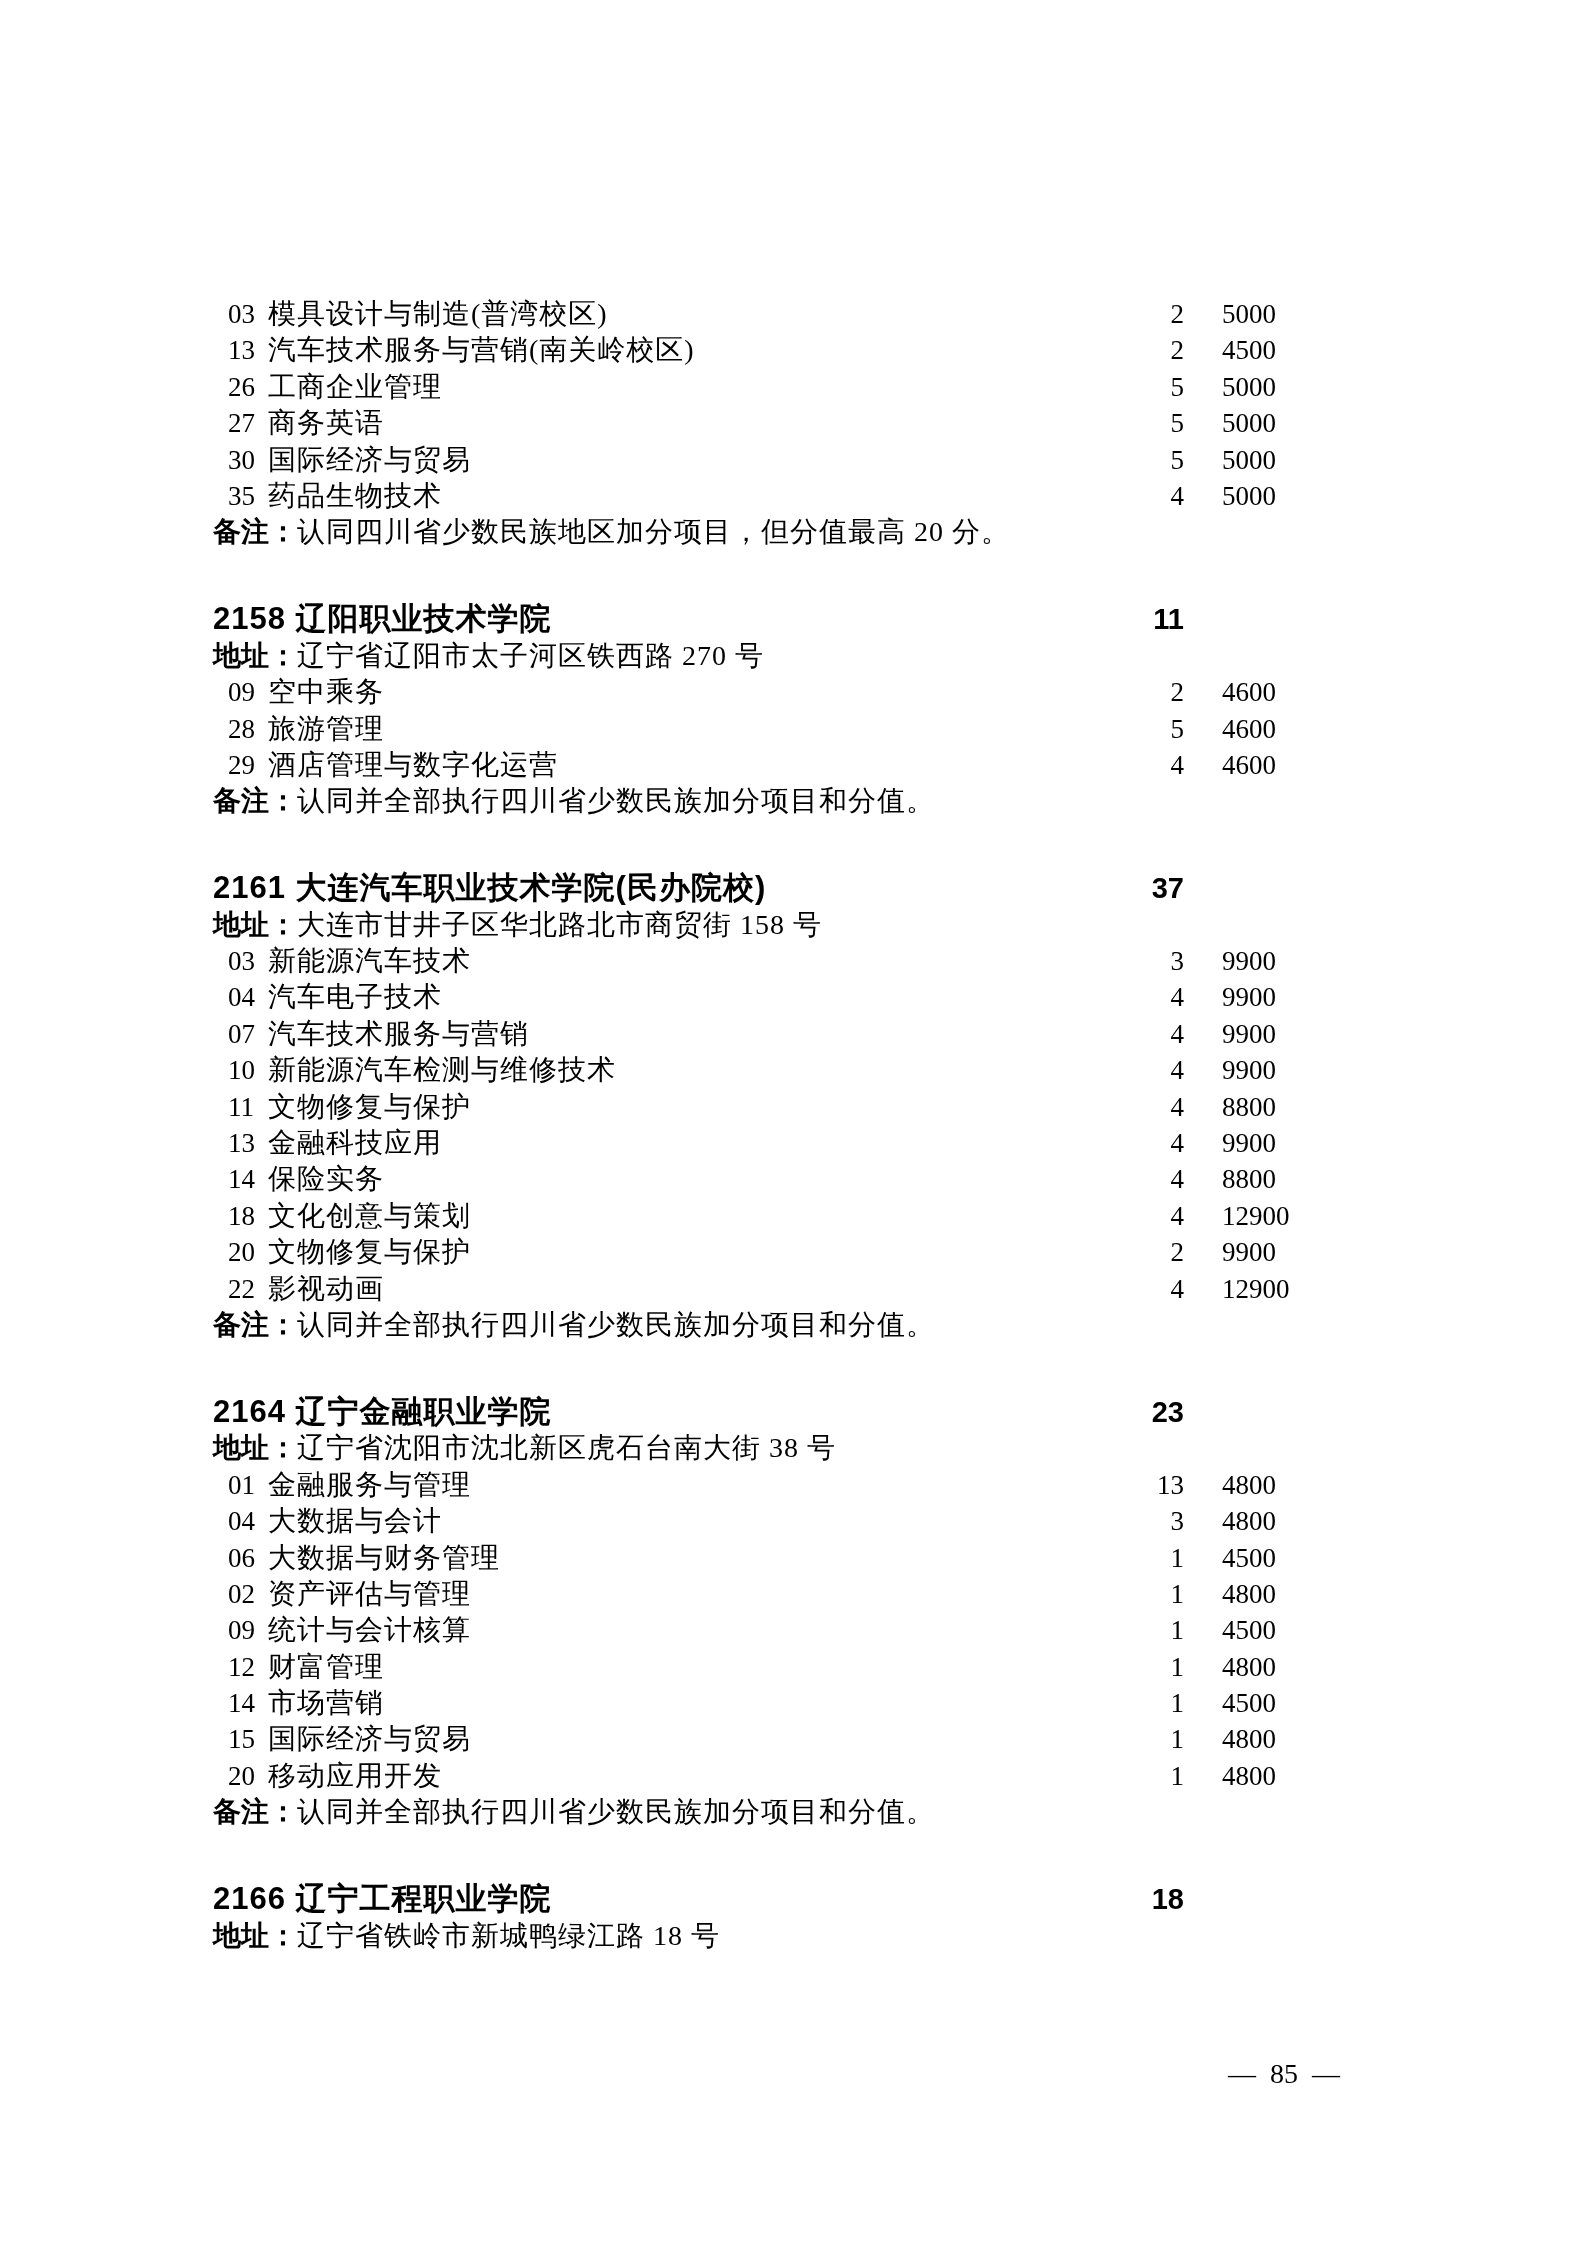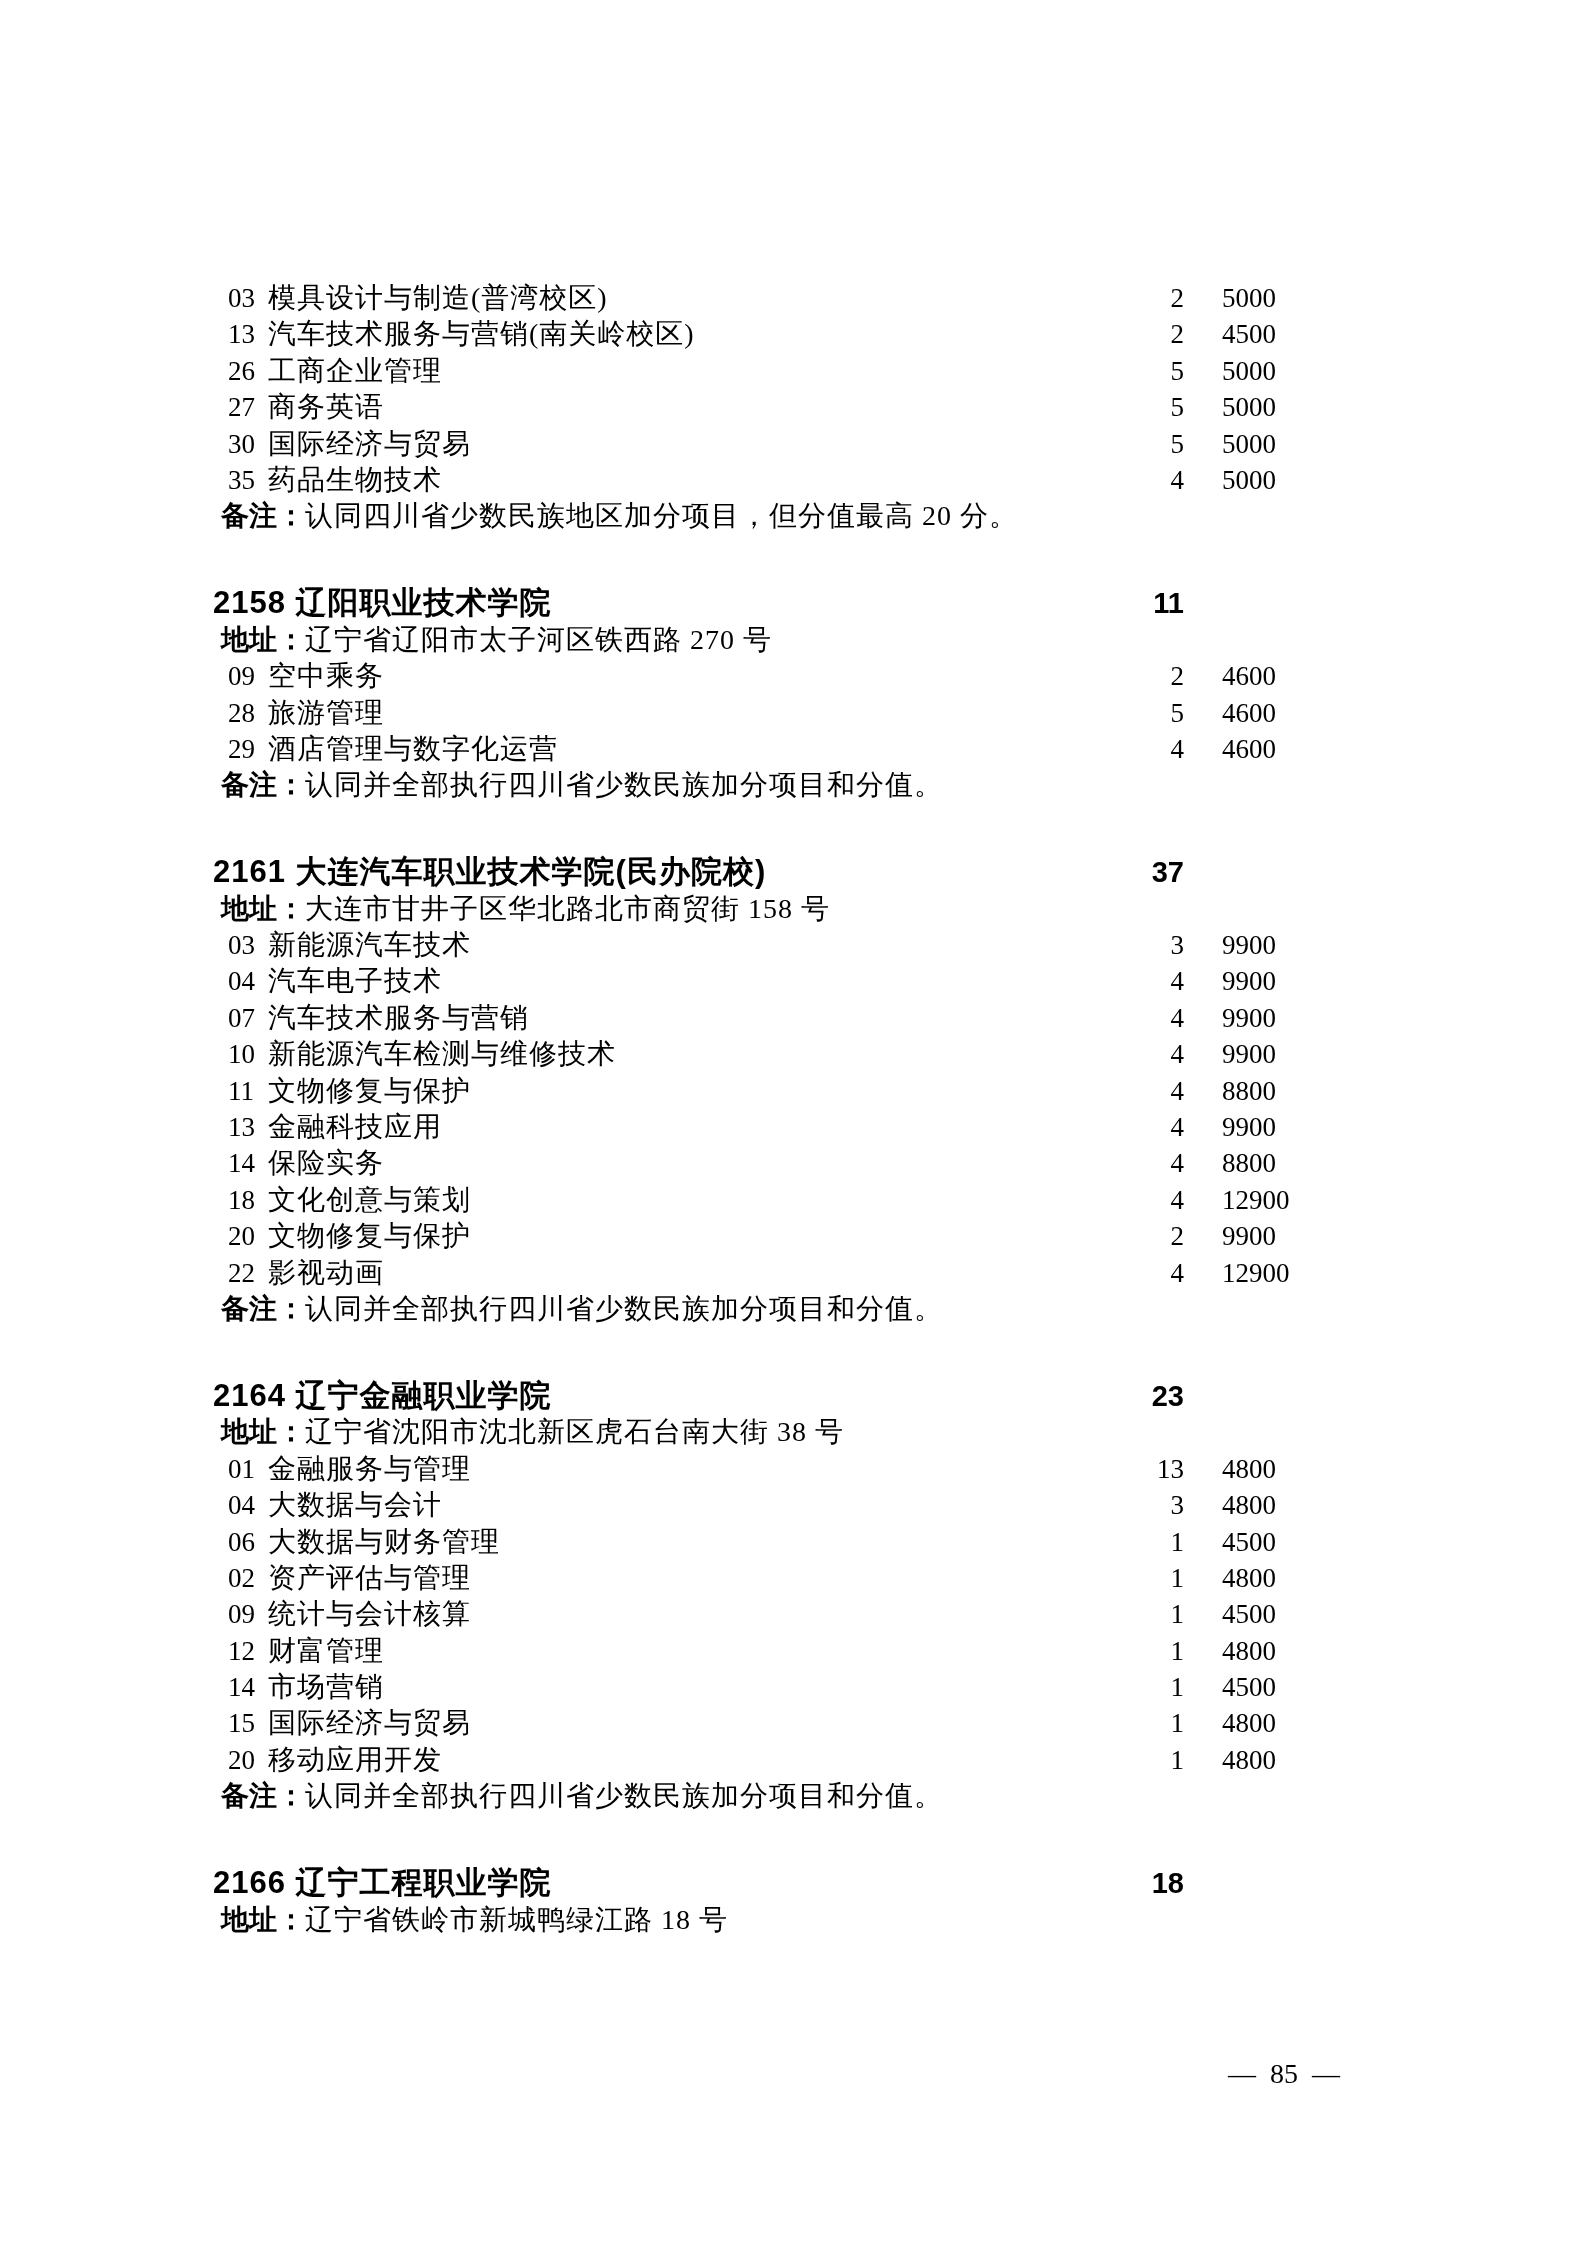--- a/index.html
+++ b/index.html
@@ -6,38 +6,38 @@
   .page{
     position:relative;
     width:1587px;
     height:2245px;
     background:#ffffff;
     color:#000;
     font-family:"Liberation Serif", serif;
     font-size:28px;
     overflow:hidden;
   }
-  .content{position:absolute;left:0;top:280px;right:0;}
+  .content{position:absolute;left:0;top:296px;right:0;}
   .line{position:relative;height:36.4px;line-height:36.4px;white-space:nowrap;}
   .gap{height:50.6px;}
   
   .sec-header .sec-title{
     position:absolute;left:213px;
     font-family:"Liberation Sans", sans-serif;
     font-weight:700;font-size:31px;letter-spacing:1px;
   }
   .sec-header .sec-total{
     position:absolute;left:1100px;width:84px;text-align:right;
     font-family:"Liberation Sans", sans-serif;
     font-weight:700;font-size:29px;
   }
   
   .label{
     font-family:Liberation Serif, serif;
-    font-weight:700;font-size:28px;margin-left:8px;
+    font-weight:700;font-size:28px;
   }
   .addr-line,.note-line{padding-left:213px;}
   .cjk{letter-spacing:1px;}
   
   .course .no{position:absolute;left:228px;font-size:27px;}
   .course .name{position:absolute;left:268px;letter-spacing:1px;}
   .course .cnt{position:absolute;left:1100px;width:84px;text-align:right;font-size:27px;}
   .course .fee{position:absolute;left:1222px;font-size:27px;}
   
   .footer{

